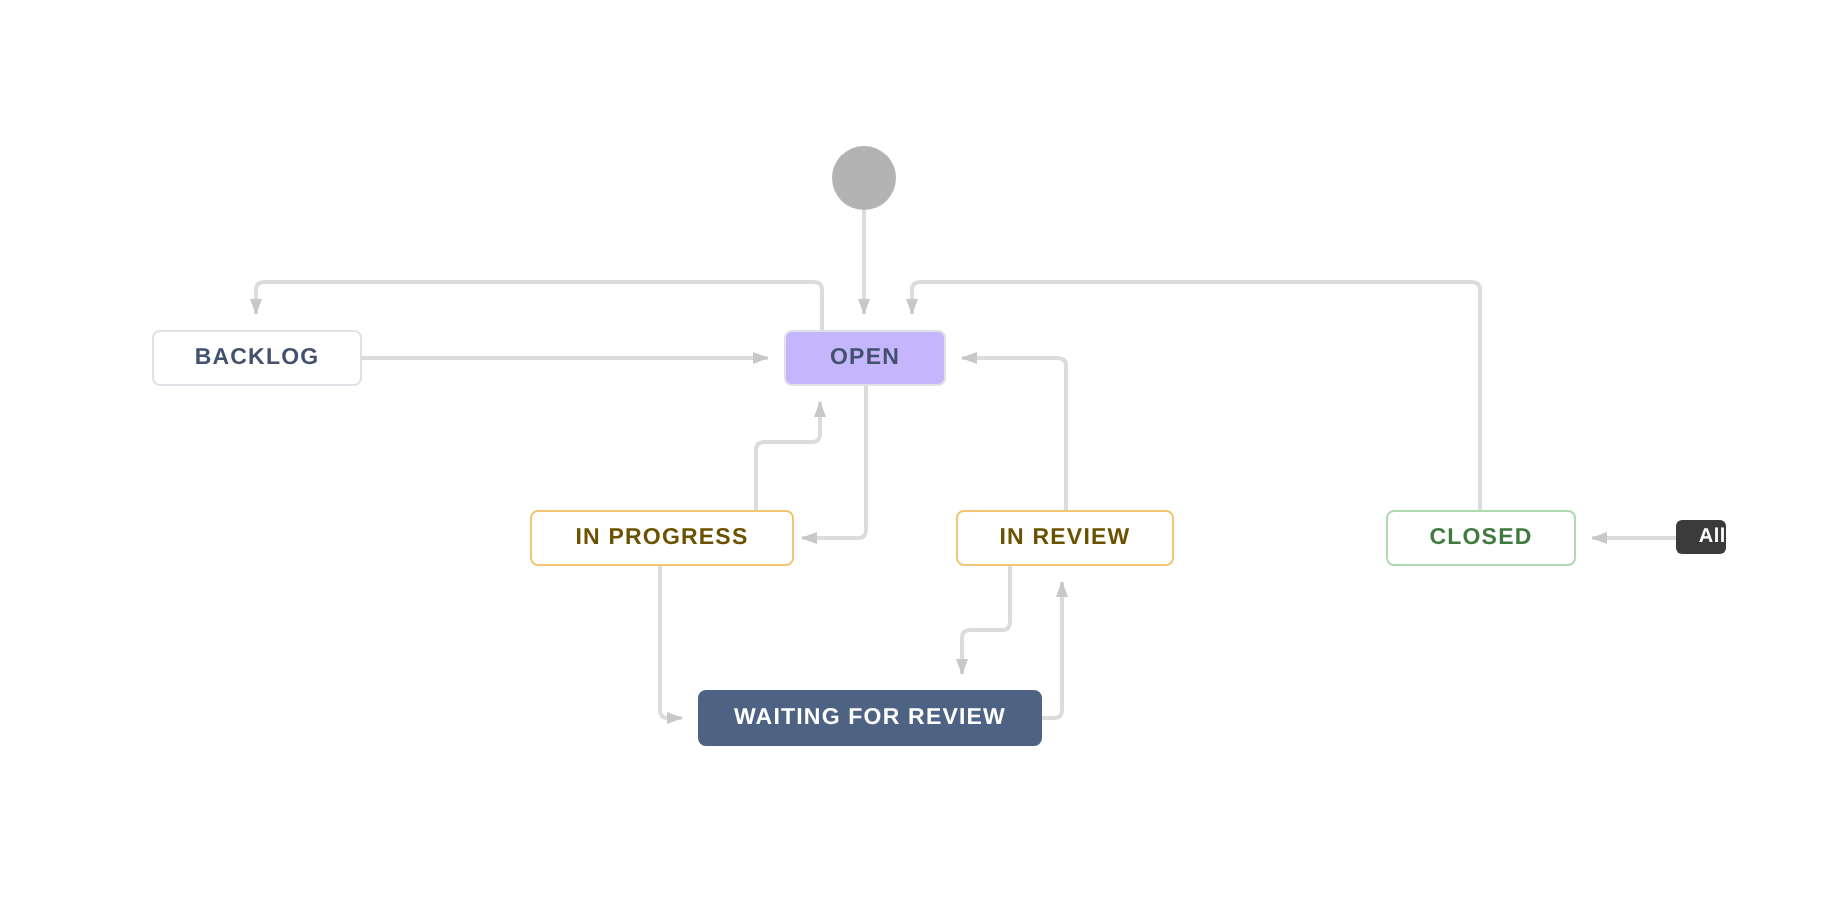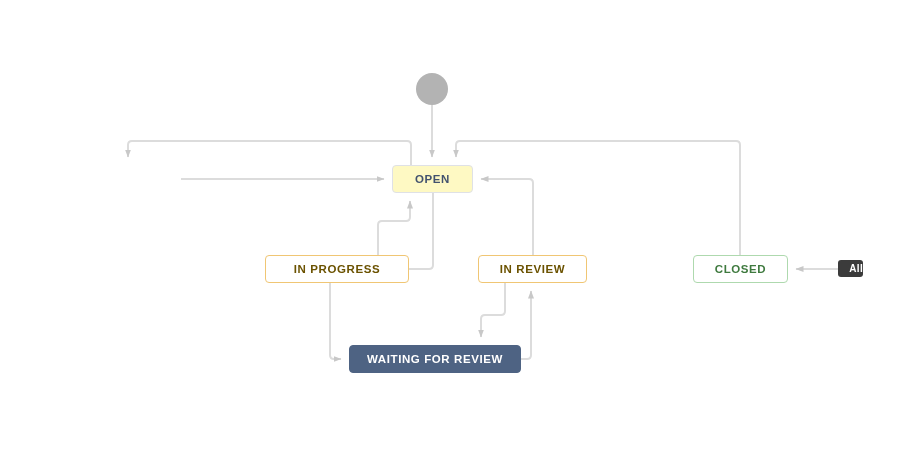--- a/index.html
+++ b/index.html
@@ -100,26 +100,29 @@
         <path d="M 533 255 L 533 183 Q 533 179 529 179 L 481 179" fill="none" stroke="#dcdcdc" stroke-width="2" stroke-linecap="butt" marker-end="url(#arrowhead)"></path>
         <path d="M 330 283 L 330 355 Q 330 359 334 359 L 341 359" fill="none" stroke="#dcdcdc" stroke-width="2" stroke-linecap="butt" marker-end="url(#arrowhead)"></path>
         <path d="M 505 283 L 505 311 Q 505 315 501 315 L 485 315 Q 481 315 481 319 L 481 337" fill="none" stroke="#dcdcdc" stroke-width="2" stroke-linecap="butt" marker-end="url(#arrowhead)"></path>
         <path d="M 517 359 L 527 359 Q 531 359 531 355 L 531 291" fill="none" stroke="#dcdcdc" stroke-width="2" stroke-linecap="butt" marker-end="url(#arrowhead)"></path>
         <path d="M 838 269 L 796 269" fill="none" stroke="#dcdcdc" stroke-width="2" stroke-linecap="butt" marker-end="url(#arrowhead)"></path>
       </g>
   </svg>
 
   <div class="start-circle" style="left: 416px; top: 73px; width: 32px; height: 32px; background: rgb(179, 179, 179);"></div>
 
+  <div class="node node-default" style="left: 76px; top: 165px; width: 105px; height: 28px; background: rgb(255, 255, 255); border-color: rgb(223, 225, 230); color: rgb(66, 82, 110);">
+    <span>BACKLOG</span>
+  </div>
 
-  <div class="node node-default" style="left: 392px; top: 165px; width: 81px; height: 28px; background: #fef9c3; border-color: rgb(223, 225, 230); color: rgb(66, 82, 110);">
+  <div class="node node-default" style="left: 392px; top: 165px; width: 81px; height: 28px; background: #c4b5fd; border-color: rgb(223, 225, 230); color: rgb(66, 82, 110);">
     <span>OPEN</span>
   </div>
 
-  <div class="node node-yellow" style="left: 265px; top: 255px; width: 144px; height: 28px; background: rgb(255, 255, 255); border-color: rgb(240, 198, 116); color: rgb(107, 82, 0);">
+  <div class="node node-yellow" style="left: 265px; top: 255px; width: 132px; height: 28px; background: rgb(255, 255, 255); border-color: rgb(240, 198, 116); color: rgb(107, 82, 0);">
     <span>IN PROGRESS</span>
   </div>
 
   <div class="node node-green" style="left: 693px; top: 255px; width: 95px; height: 28px; background: rgb(255, 255, 255); border-color: rgb(174, 217, 174); color: rgb(63, 122, 63);">
     <span>CLOSED</span>
   </div>
 
   <div class="node node-yellow" style="left: 478px; top: 255px; width: 109px; height: 28px; background: rgb(255, 255, 255); border-color: rgb(240, 198, 116); color: rgb(107, 82, 0);">
     <span>IN REVIEW</span>
   </div>

